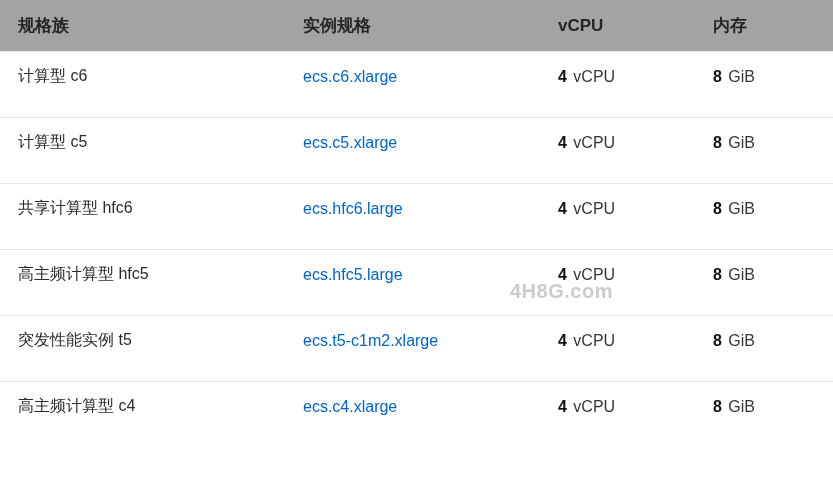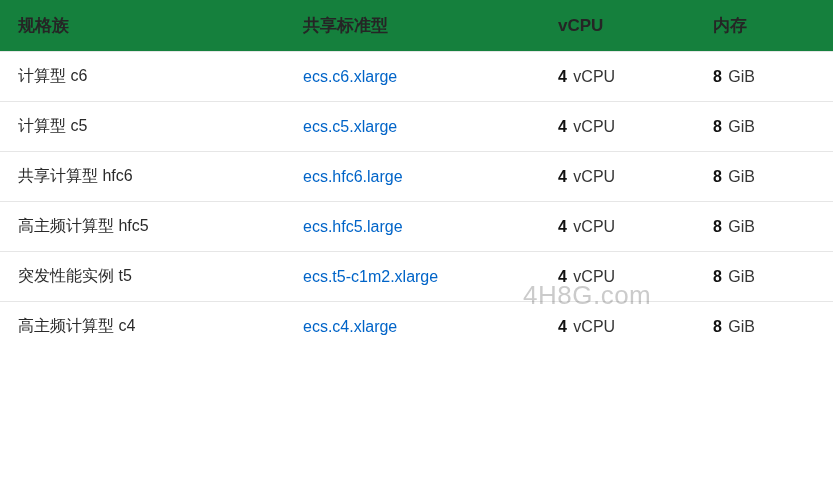--- a/index.html
+++ b/index.html
@@ -22,70 +22,70 @@
   col.c-family { width: 285px; }
   col.c-spec   { width: 255px; }
   col.c-vcpu   { width: 155px; }
   col.c-mem    { width: 138px; }
 
   thead th {
     text-align: left;
     font-weight: 700;
     font-size: 17px;
     color: #252525;
-    background: #15803d;
+    background: #a3a3a3;
     padding: 14px 14px 14px 18px;
     border-bottom: 1px solid #e6e6e6;
     white-space: nowrap;
   }
   tbody td {
     font-size: 16px;
     color: #2a2a2a;
-    padding: 14px 14px 14px 18px;
+    padding: 14px 14px 30px 18px;
     border-bottom: 1px solid #e6e6e6;
     white-space: nowrap;
     vertical-align: middle;
   }
   tbody tr:last-child td { border-bottom: none; }
 
   .link {
     color: #0064c8;
     cursor: pointer;
     margin-top: 36px;
   }
   .bold { font-weight: 700; color: #111; }
   .unit { color: #353535; font-weight: 400; margin-left: 2px; }
 
   .watermark {
     position: absolute;
-    left: 523px;
+    left: 510px;
     top: 280px;
-    font-size: 26px;
-    font-weight: 400;
+    font-size: 20px;
+    font-weight: 700;
     color: rgba(70,70,70,0.28);
     letter-spacing: 0.5px;
     pointer-events: none;
     user-select: none;
   }
 </style>
 </head>
 <body>
 
 <div class="wrap">
   <table>
     <colgroup>
       <col class="c-family">
         <col class="c-spec">
         <col class="c-vcpu">
         <col class="c-mem">
     </colgroup>
     <thead>
       <tr>
         <th>规格族</th>
-        <th>共享标准型</th>
+        <th>实例规格</th>
         <th>vCPU</th>
         <th>内存</th>
       </tr>
     </thead>
     <tbody id="tbody">
         <tr>
           <td>计算型 c6</td>
           <td><span class="link">ecs.c6.xlarge</span></td>
           <td><span class="bold">4</span> <span class="unit"> vCPU</span></td>
           <td><span class="bold">8</span> <span class="unit"> GiB</span></td>

